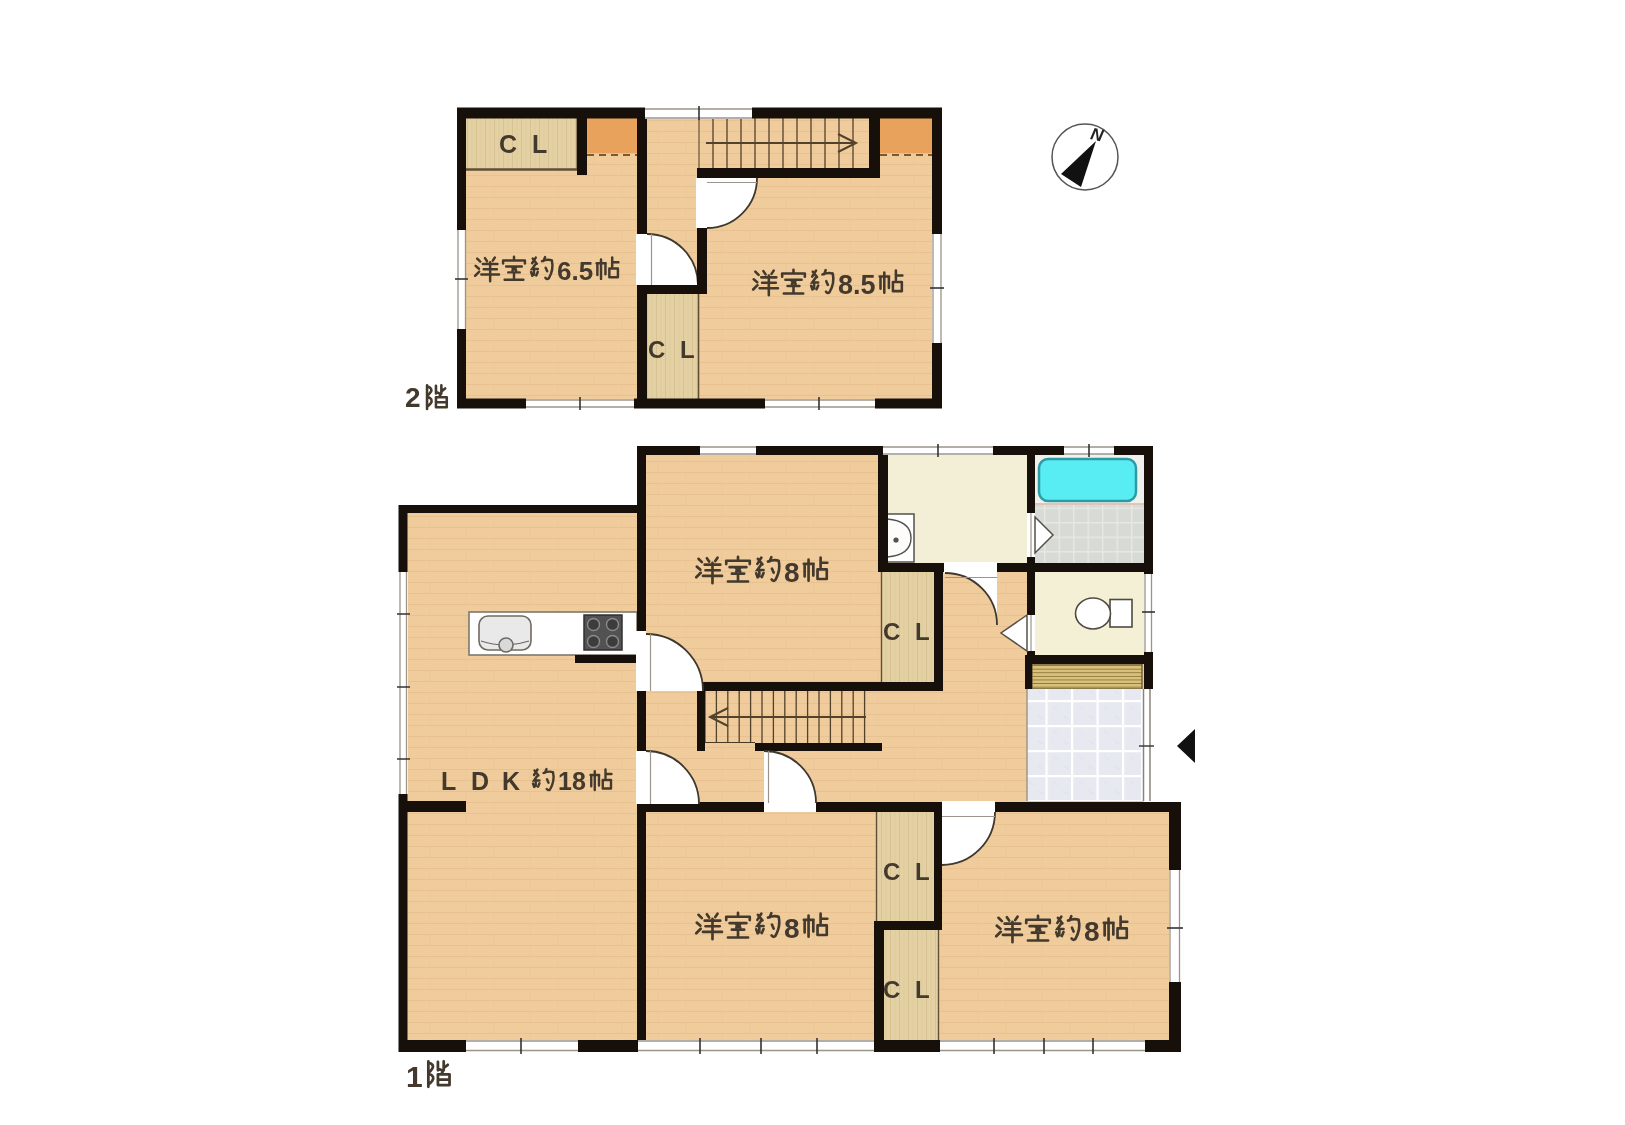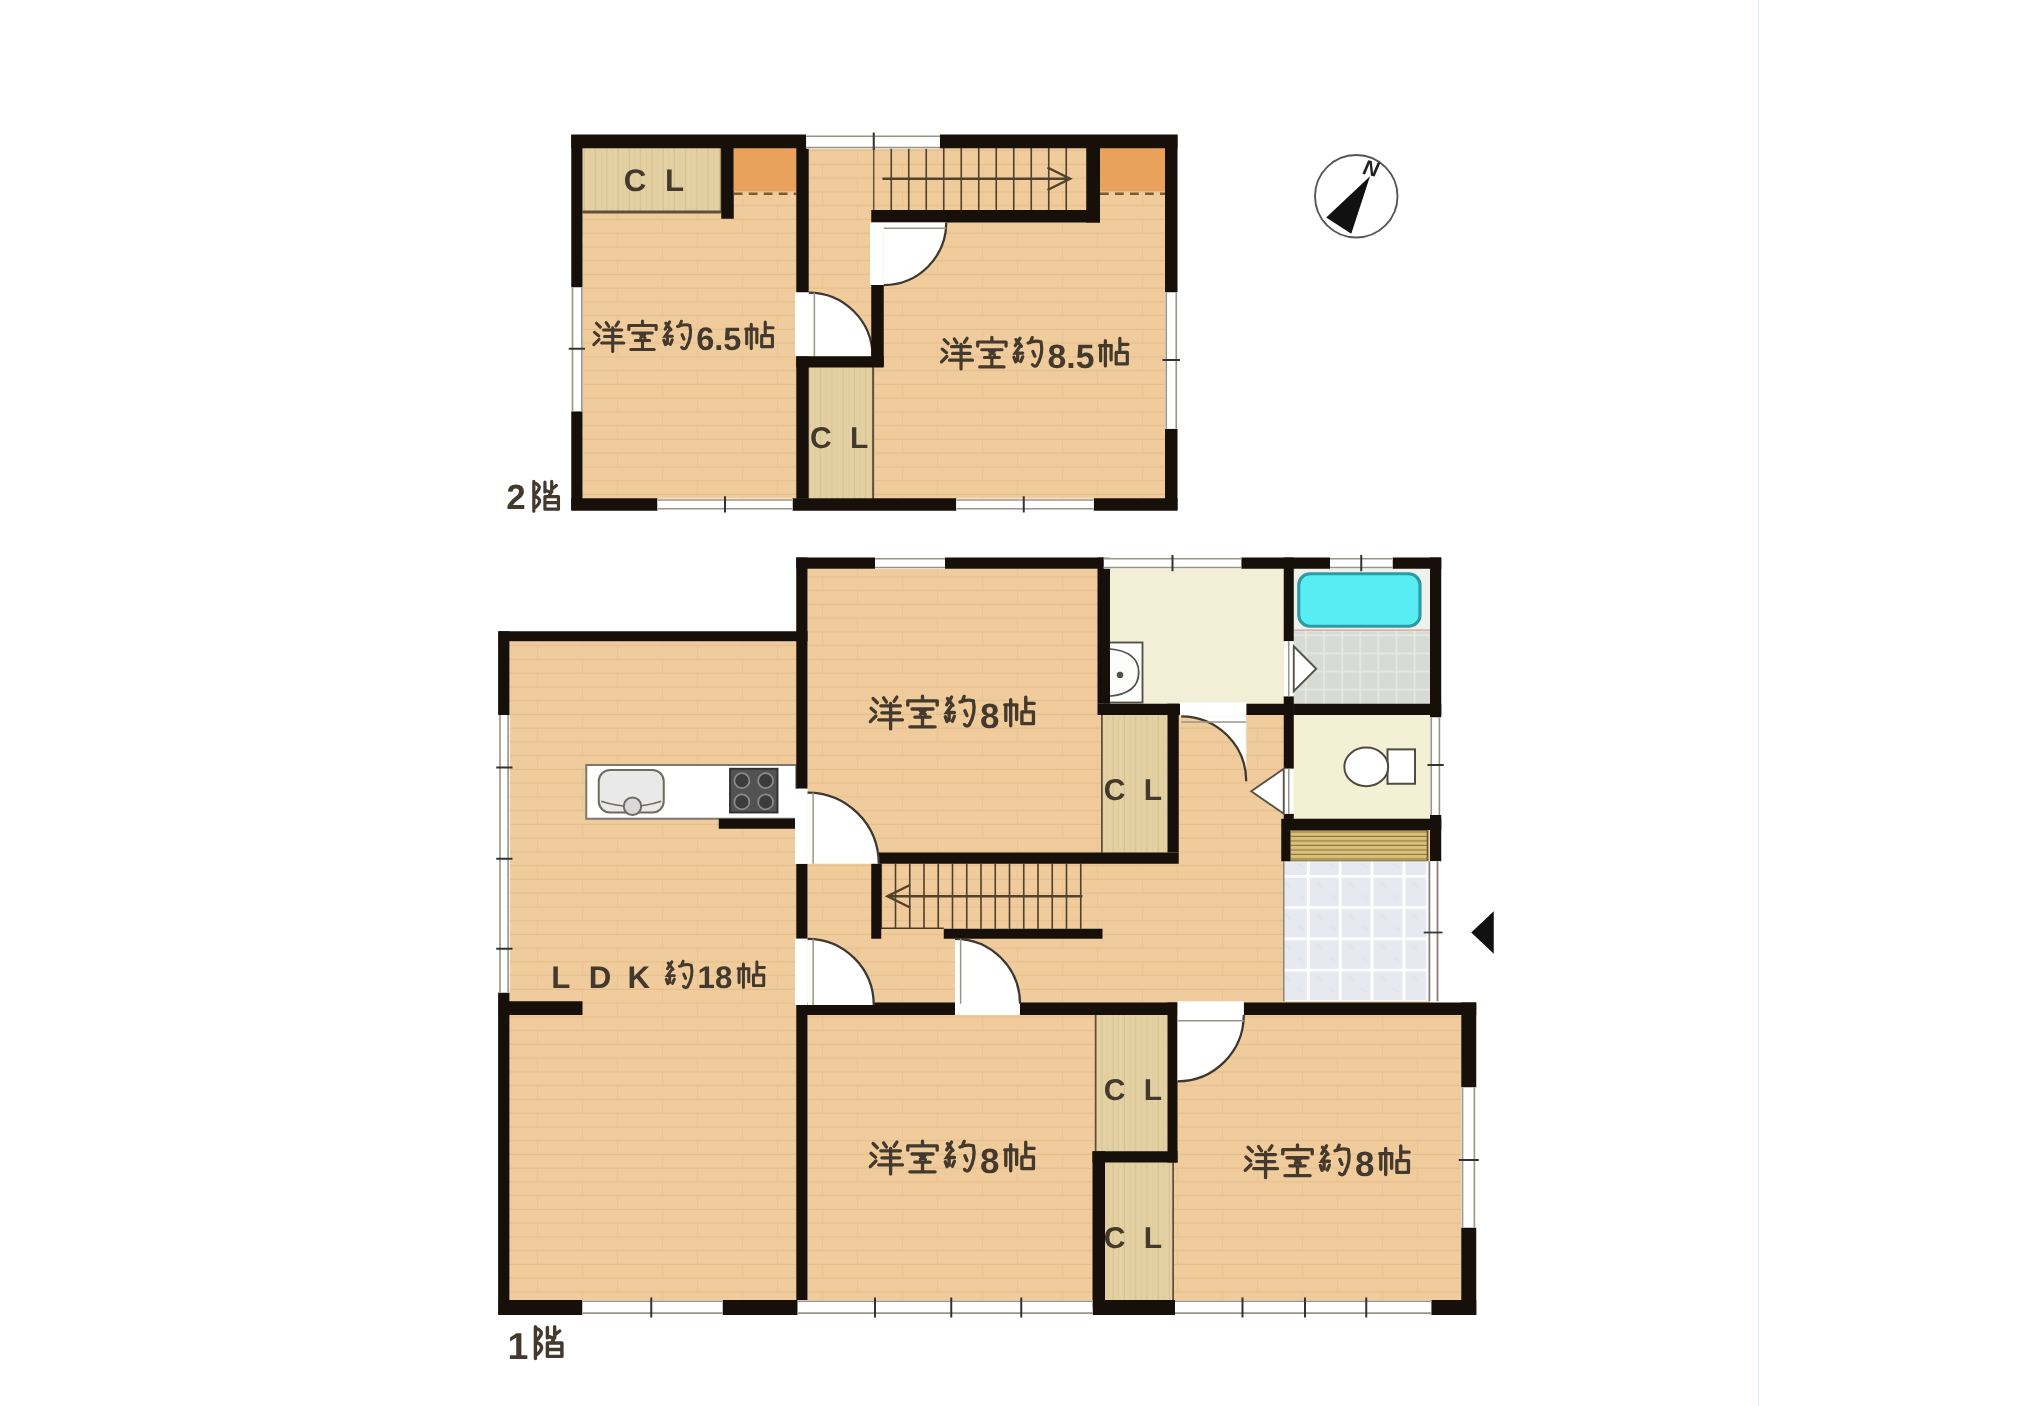--- a/index.html
+++ b/index.html
@@ -1,16 +1,16 @@
 <!DOCTYPE html>
 <html><head>
 <meta charset="utf-8">
 <style>
 html,body{margin:0;padding:0;background:#ffffff;}
-#page{position:relative;width:1407px;height:1125px;background:#0ea5e9;overflow:hidden;}
+#page{position:relative;width:1407px;height:1125px;background:#15803d;overflow:hidden;}
 text{font-family:"Liberation Sans",sans-serif;}
 </style>
 </head>
 <body>
 <div id="page">
 <svg width="1625" height="1125" viewBox="0 0 1625 1125">
 <defs>
 <pattern id="floor" width="64" height="22" patternUnits="userSpaceOnUse">
 <rect width="64" height="22" fill="#f0cc9d"></rect>
 <path d="M0 10.5 H64 M0 21.5 H64" stroke="#e6bf8d" stroke-width="0.9"></path>

